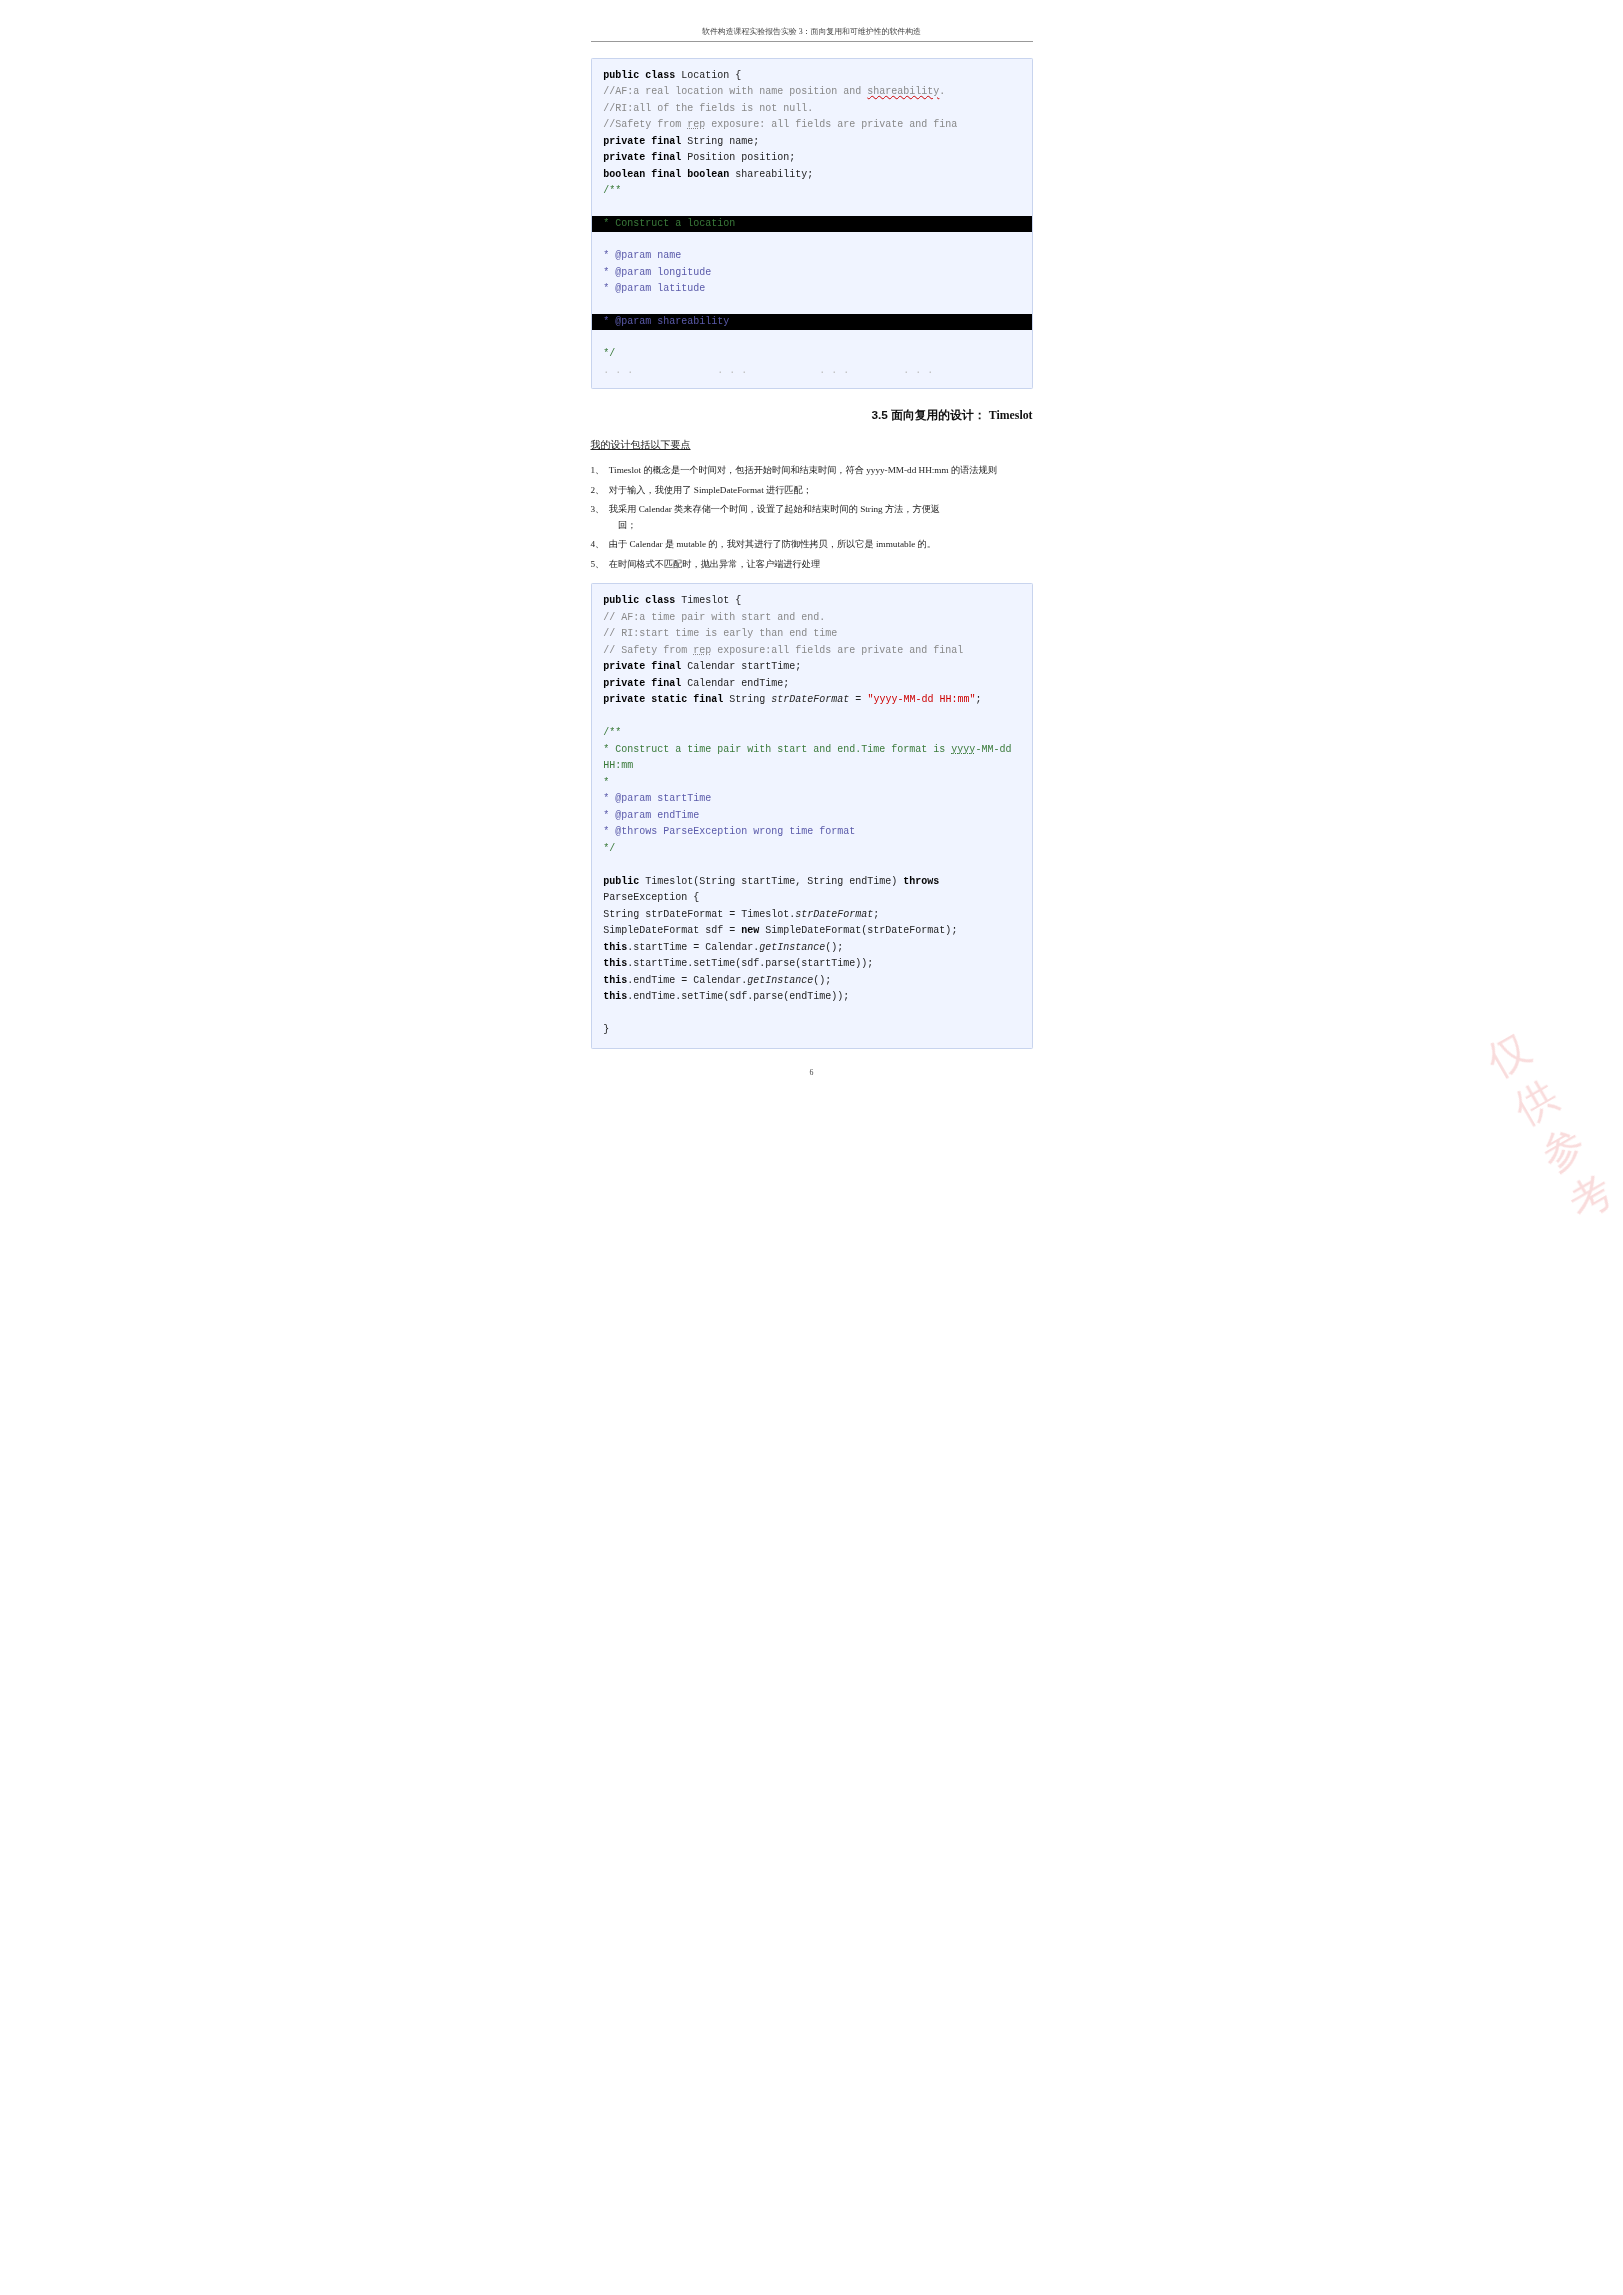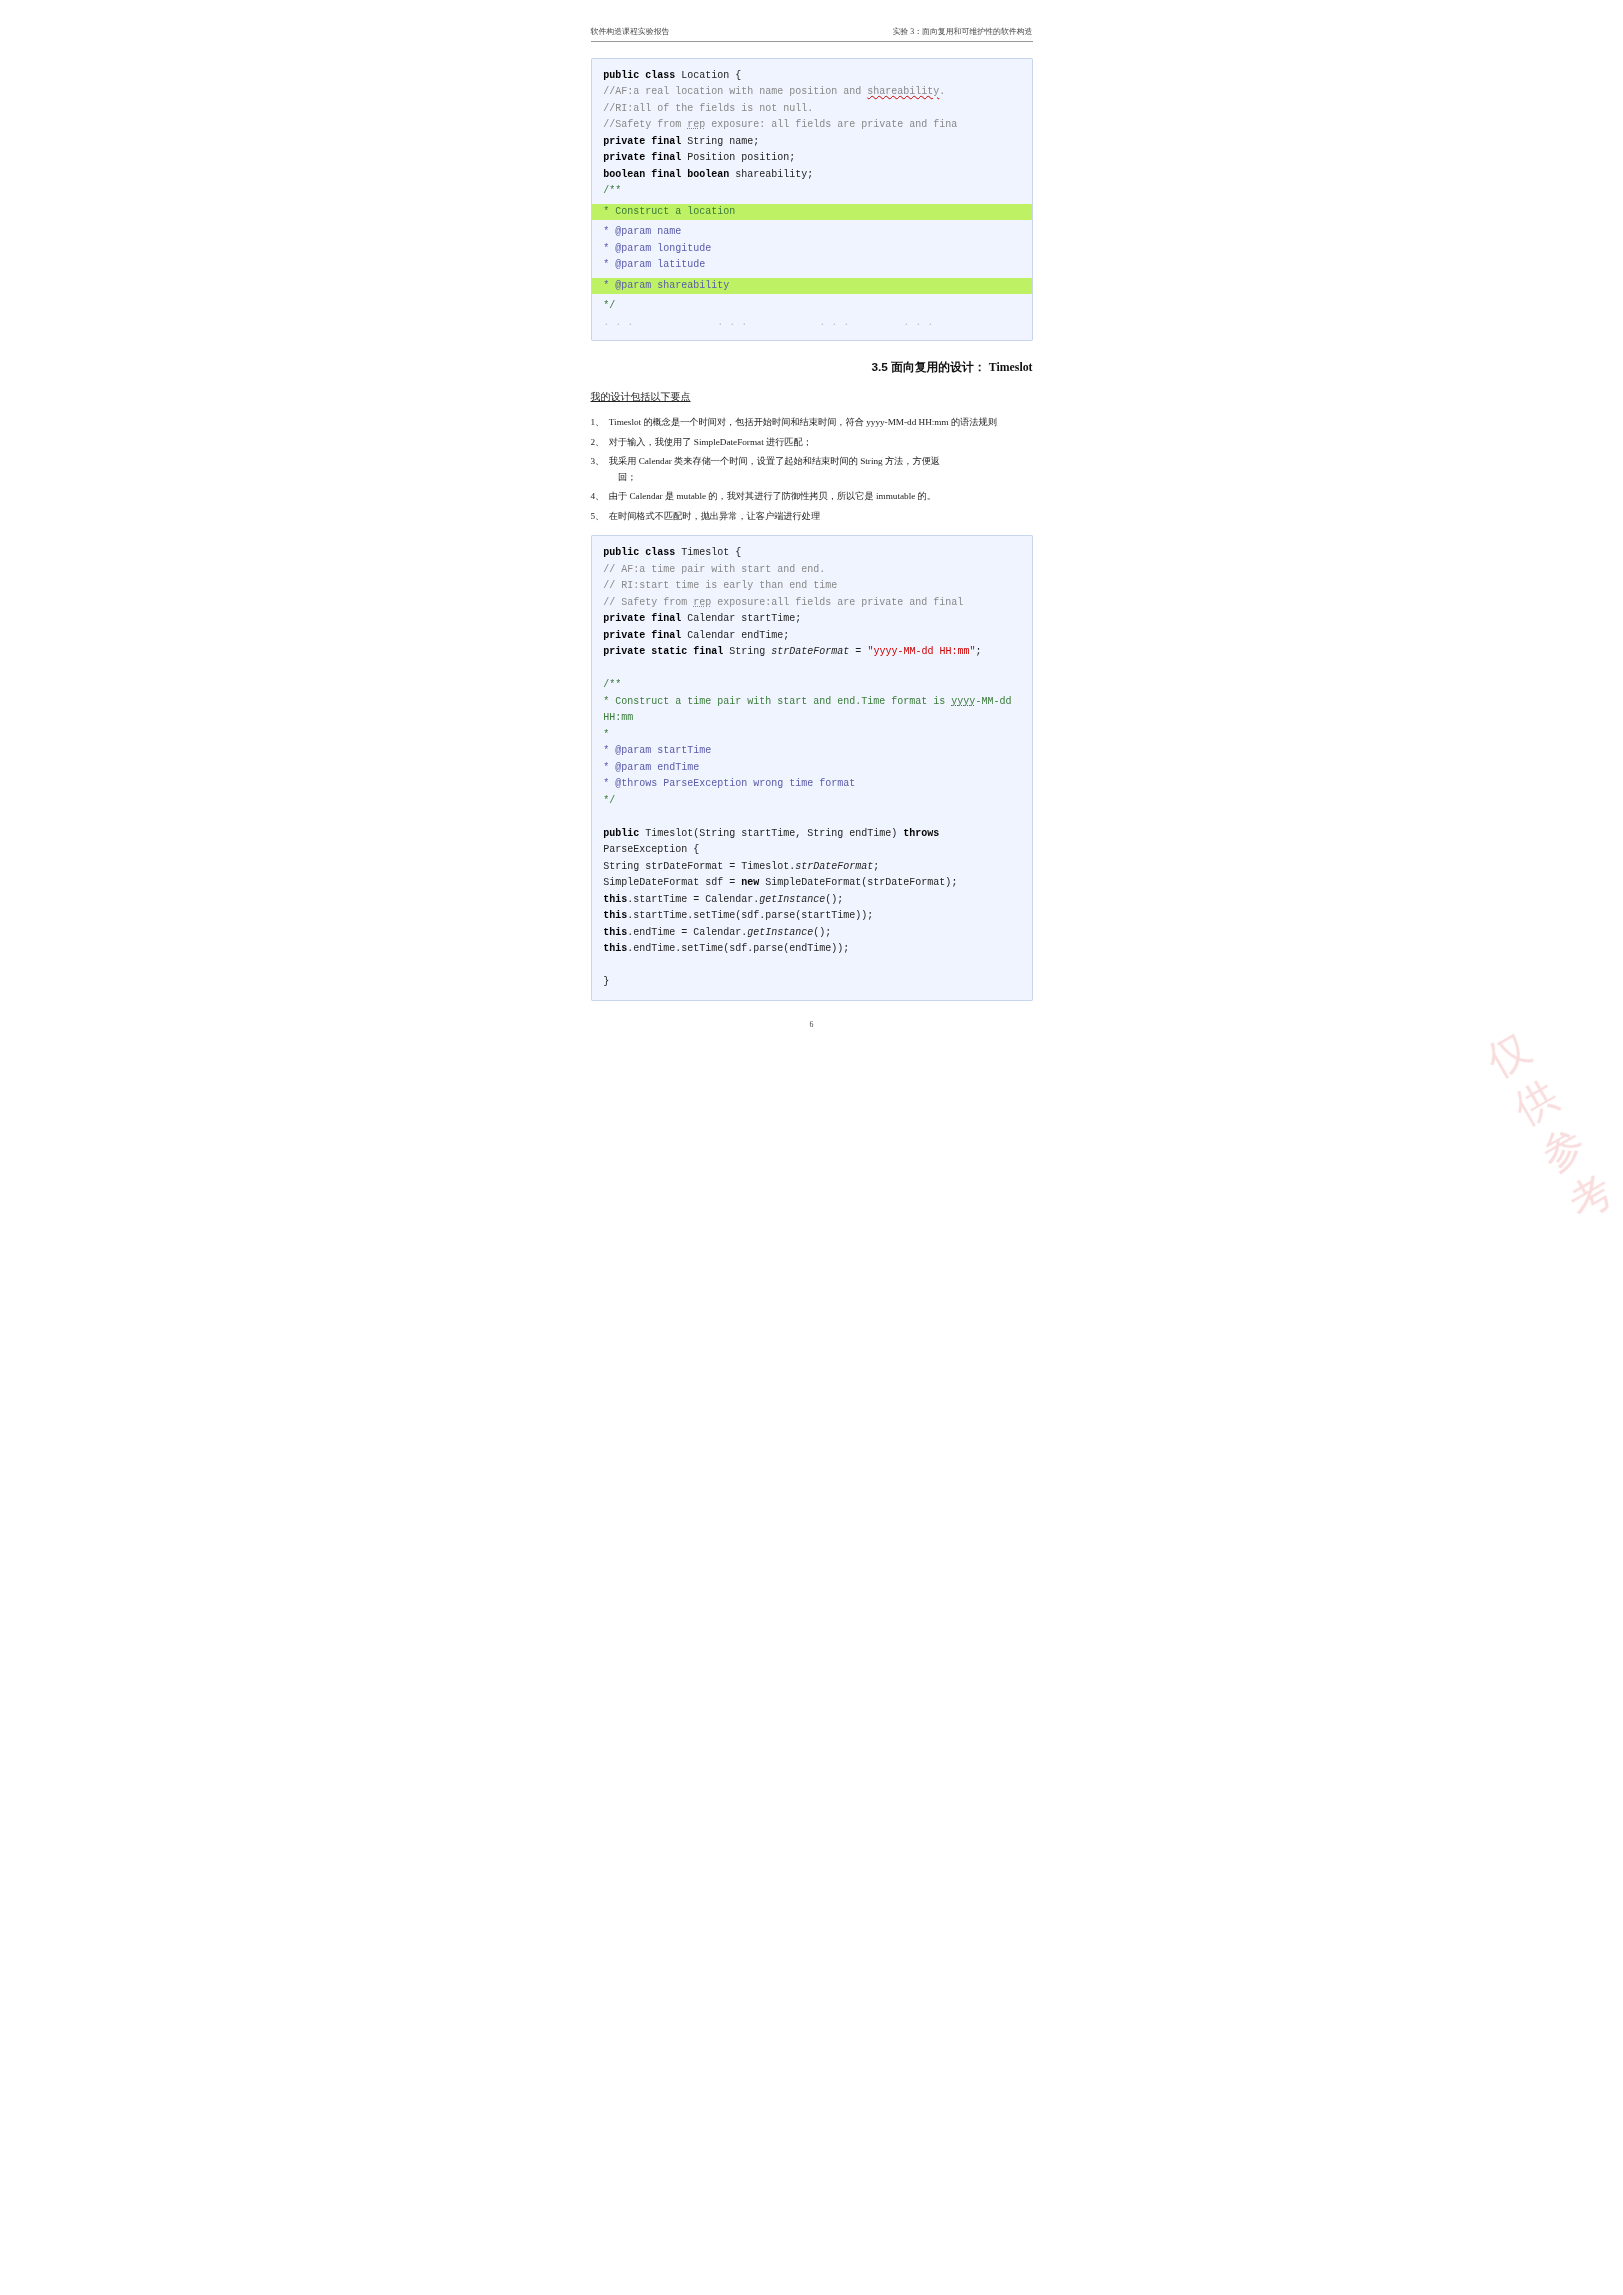--- a/index.html
+++ b/index.html
@@ -10,21 +10,21 @@
       font-size: 9.2px;
       color: #222;
       width: 520px;
       margin: 0 auto;
       padding: 26px 39px;
       position: relative;
     }
 
     .page-header {
       display: flex;
-      justify-content: space-between;
+      justify-content: center;
       font-size: 7.9px;
       color: #444;
       border-bottom: 0.7px solid #999;
       padding-bottom: 3.9px;
       margin-bottom: 15.7px;
     }
 
     .code-block {
       background: #f0f4ff;
       border: 0.7px solid #c8d4ee;
@@ -37,23 +37,23 @@
       margin-bottom: 11.8px;
       overflow: hidden;
     }
 
     .kw { color: #000; font-weight: bold; }
     .comment { color: #888; }
     .comment-doc { color: #3a7a3a; }
     .doc-param { color: #5a5aaa; }
     .string-val { color: #cc0000; }
     .highlight-blue {
-      background: #bef264;
+      background: #000000;
       display: block;
-      margin: 4px -11.8px;
+      margin: 16px -11.8px;
       padding: 0 11.8px;
     }
     .underline-wavy {
       text-decoration: underline;
       text-decoration-style: wavy;
       text-decoration-color: #cc0000;
     }
 
     .section-heading {
       font-size: 11.8px;

